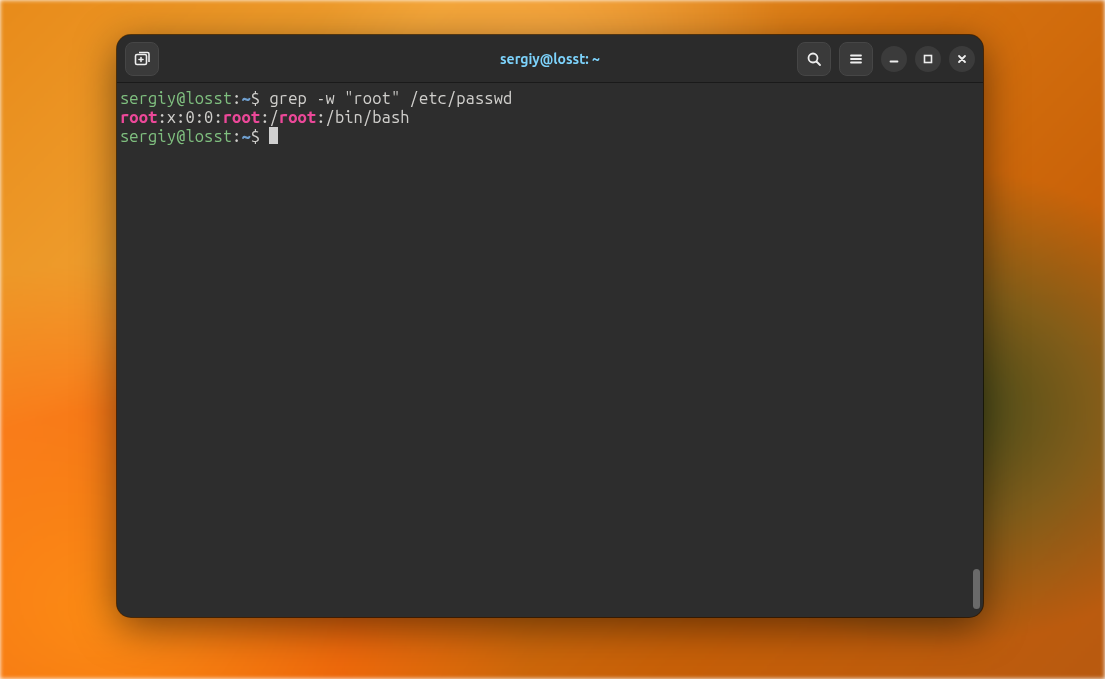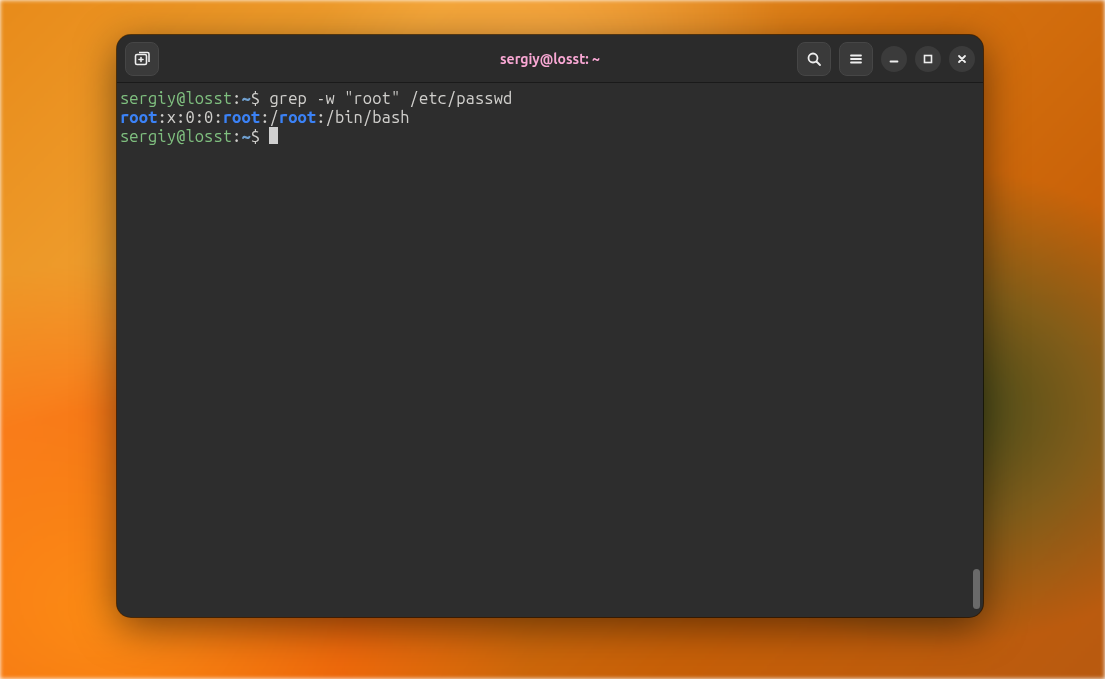--- a/index.html
+++ b/index.html
@@ -40,21 +40,21 @@
       display: flex;
       align-items: center;
       padding: 0 8px;
       gap: 8px;
       position: relative;
     }
     .titlebar .title {
       position: absolute;
       left: 0; right: 0;
       text-align: center;
-      color: #f9a8d4;
+      color: #7dd3fc;
       font-size: 14px;
       font-weight: 600;
       pointer-events: none;
     }
     .tb-btn {
       width: 34px;
       height: 34px;
       border-radius: 8px;
       background: #3a3a3a;
       display: flex;
@@ -92,21 +92,21 @@
       font-family: "Ubuntu Mono", "DejaVu Sans Mono", monospace;
       font-size: 16.5px;
       line-height: 19px;
       letter-spacing: 0.1px;
       white-space: pre;
       color: #d0cfcc;
     }
     .p-user { color: #7fbf7f; font-weight: normal; }
     .p-sep  { color: #d0cfcc; }
     .p-tilde{ color: #6f9fcf; font-weight: bold; }
-    .match  { color: #3b82f6; font-weight: bold; }
+    .match  { color: #ec4899; font-weight: bold; }
     .cursor {
       display: inline-block;
       width: 9px;
       height: 17px;
       background: #cfcfcf;
       vertical-align: -2px;
     }
     .scrollbar {
       position: absolute;
       right: 3px;

